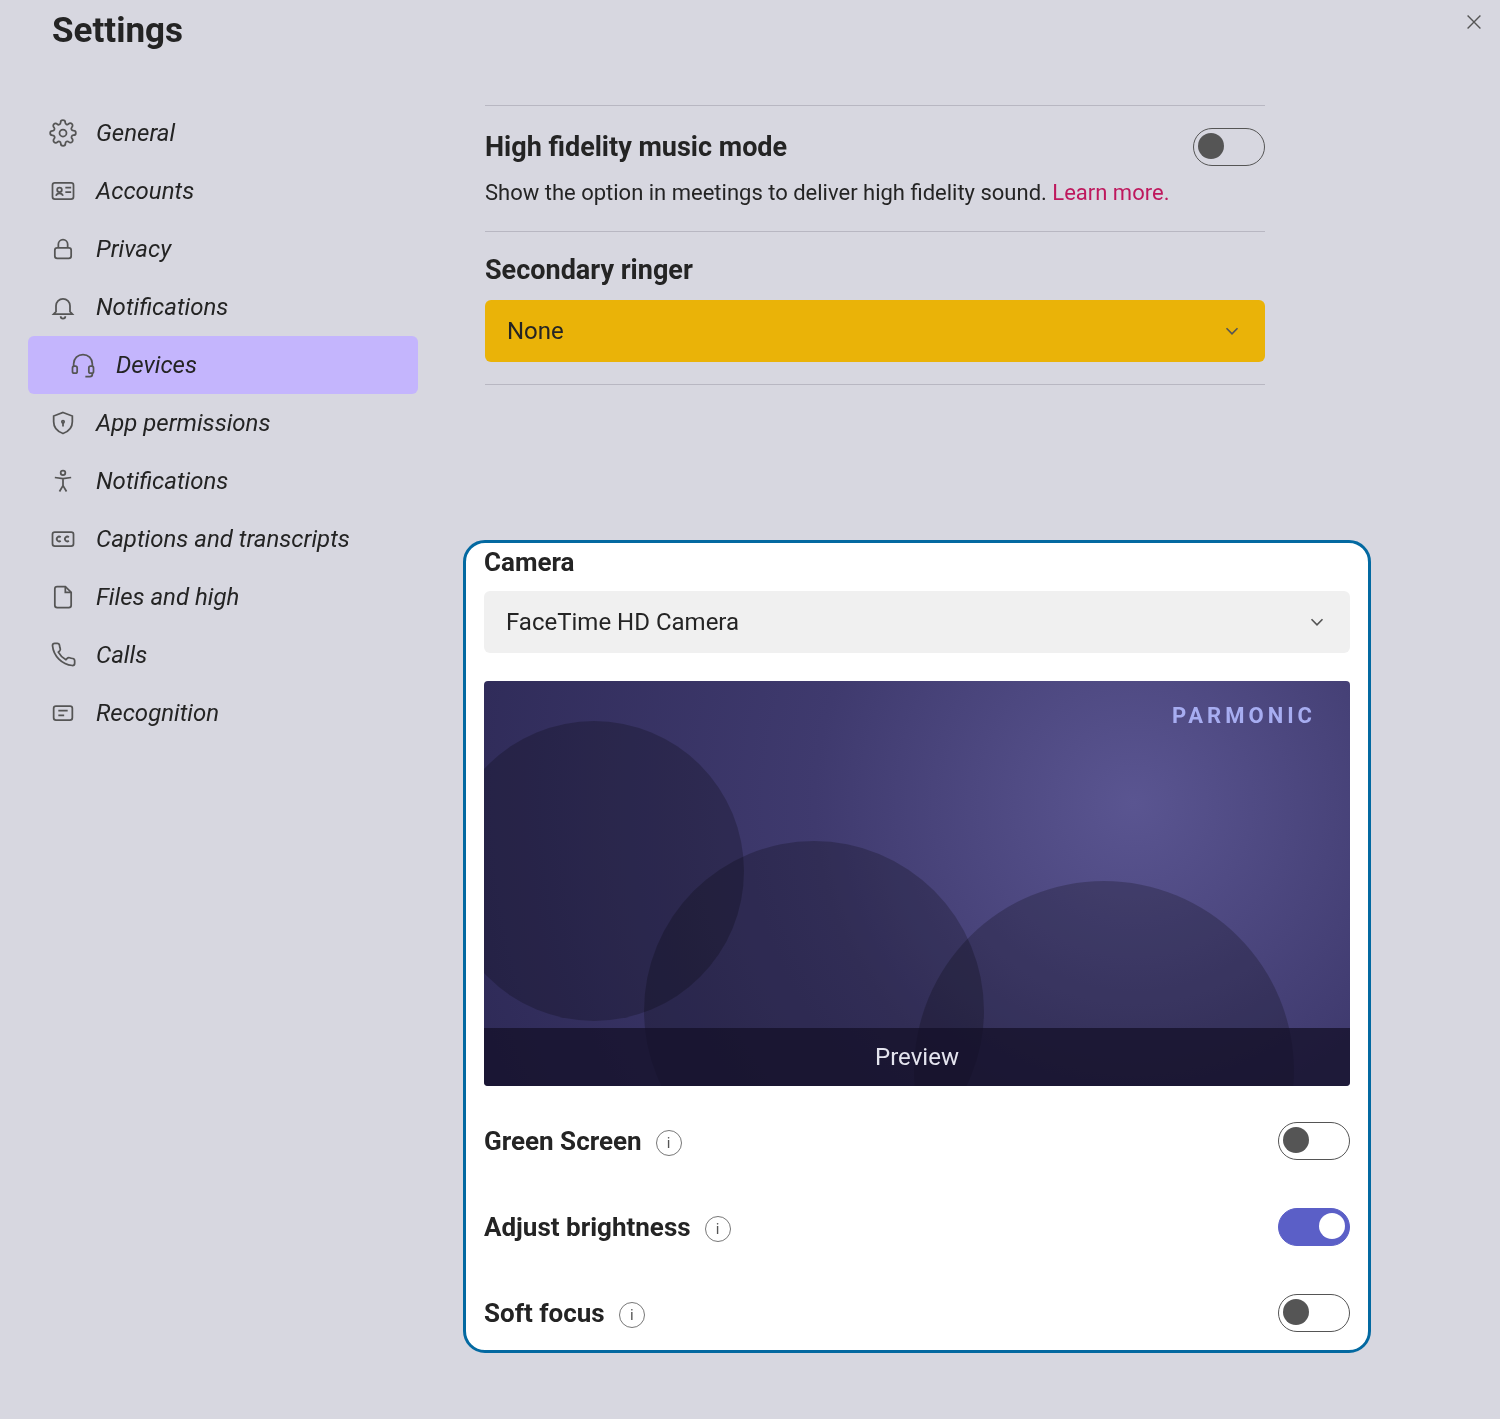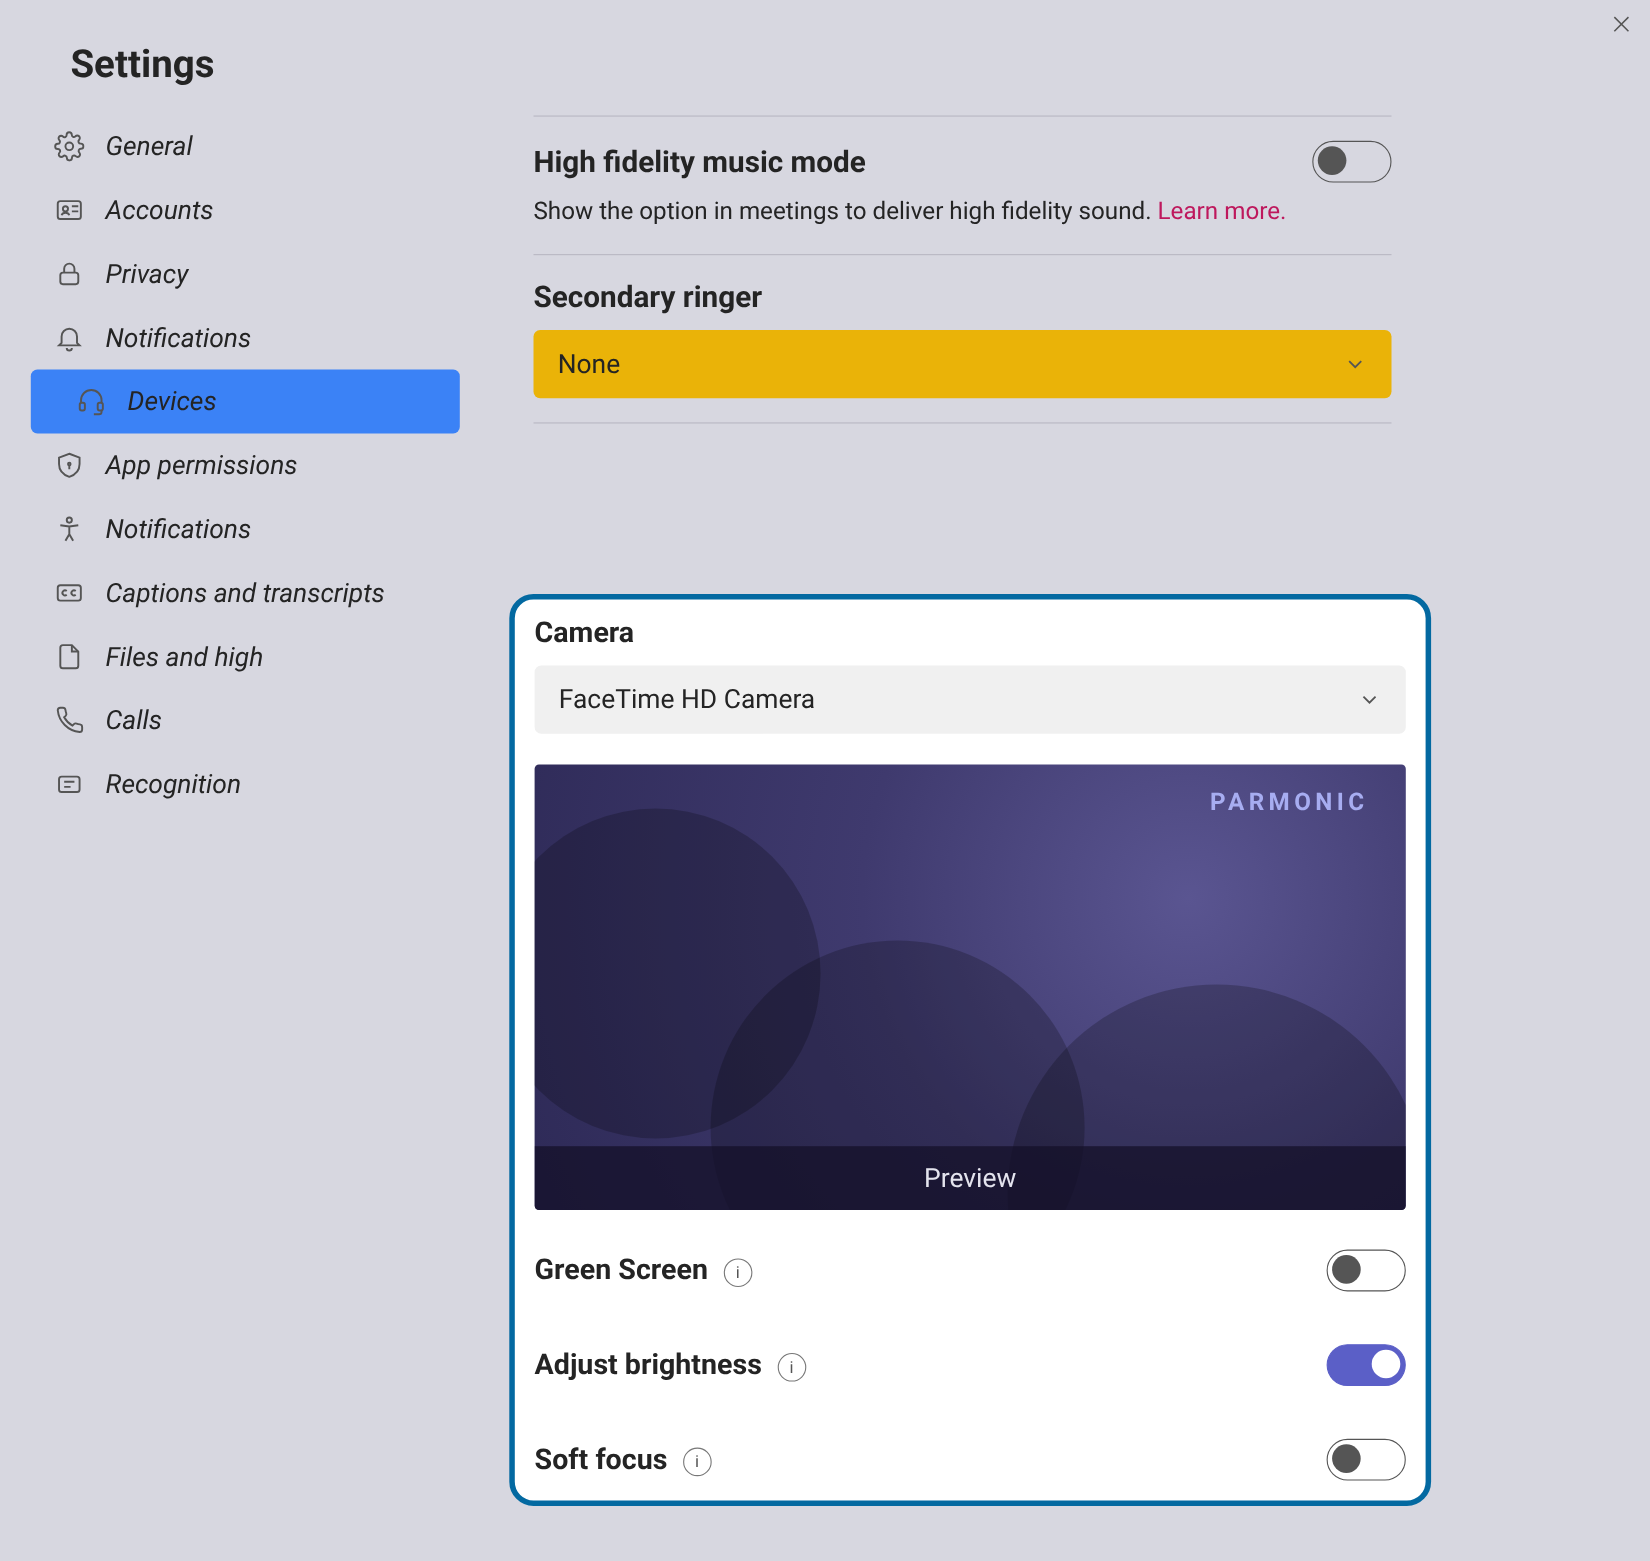--- a/index.html
+++ b/index.html
@@ -6,25 +6,24 @@
 body {
   font-family: -apple-system, BlinkMacSystemFont, "Segoe UI", Roboto, Helvetica, Arial, sans-serif;
   background: #d7d7e0;
   width: 1500px;
   height: 1419px;
   position: relative;
   color: #242424;
 }
 .page-title {
   position: absolute;
-  left: 64px;
+  left: 52px;
   top: 10px;
   font-size: 35px;
   font-weight: 700;
-  margin-top: 28px;
 }
 .close-btn {
   position: absolute;
   right: 8px;
   top: 6px;
   width: 36px;
   height: 36px;
   display: flex;
   align-items: center;
   justify-content: center;
@@ -42,21 +41,21 @@
   display: flex;
   align-items: center;
   gap: 18px;
   padding: 14px 20px;
   border-radius: 6px;
   font-size: 24px;
   color: #242424;
   cursor: pointer;
   font-style: italic;
 }
-.sidebar-item.active { background: #3b82f6; padding-left: 40px; }
+.sidebar-item.active { background: #c4b5fd; padding-left: 40px; }
 .sidebar-item .icon { width: 30px; height: 30px; display: flex; align-items: center; justify-content: center; color: #555; }
 .sidebar-item .icon svg { width: 28px; height: 28px; }
 
 .content { position: absolute; left: 485px; top: 105px; width: 780px; }
 .divider { border: none; border-top: 1px solid #b8b7c2; margin: 0; }
 
 .section { padding: 22px 0; }
 .section-header { display: flex; align-items: center; justify-content: space-between; }
 .section-title { font-size: 27px; font-weight: 700; color: #242424; }
 .section-desc { font-size: 22px; color: #242424; margin-top: 12px; line-height: 1.4; }
@@ -85,25 +84,25 @@
   color: #242424;
   cursor: pointer;
   margin-top: 14px;
 }
 .select .chev { width: 22px; height: 22px; color: #555; }
 
 .camera-card {
   position: absolute;
   left: 463px;
   top: 540px;
-  width: 838px;
+  width: 908px;
   background: #fff;
-  border: 5px solid #0369a1;
+  border: 3px solid #0369a1;
   border-radius: 22px;
-  padding: 16px 18px 18px 18px;
+  padding: 4px 18px 18px 18px;
 }
 .camera-card .select.light {
   background: #f0f0f0;
 }
 .camera-title { font-size: 26px; font-weight: 700; }
 
 .preview-wrap {
   margin-top: 28px;
   width: 100%;
   height: 405px;

